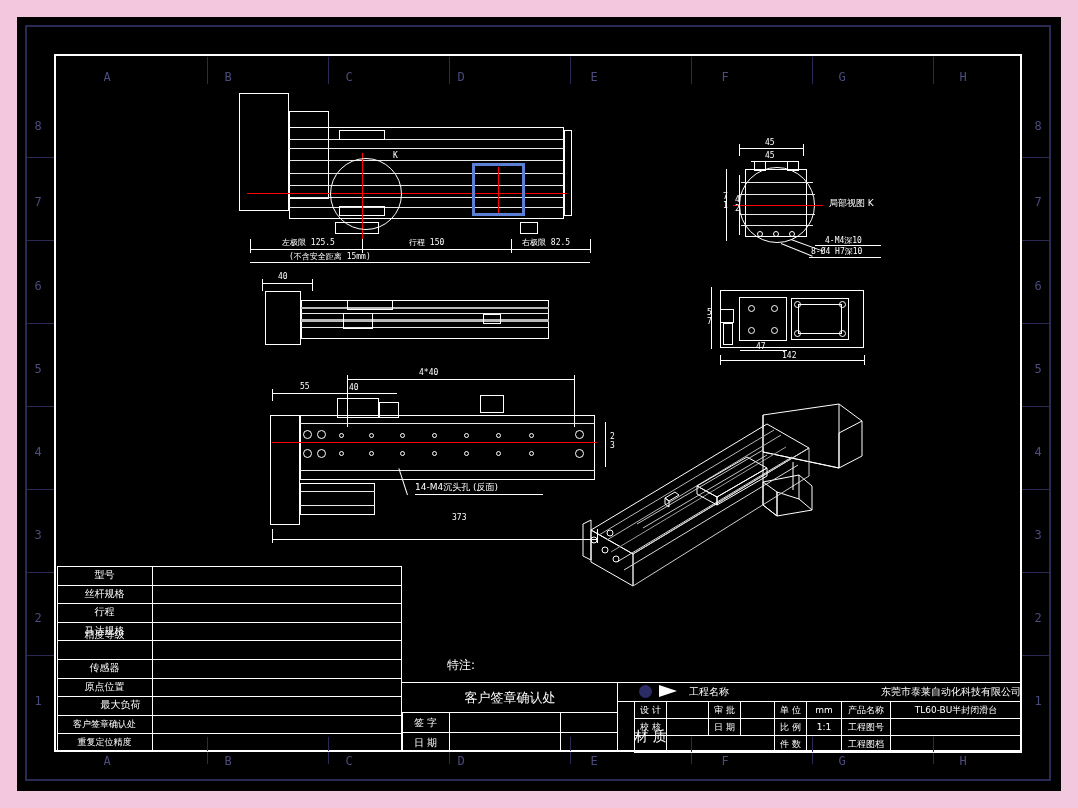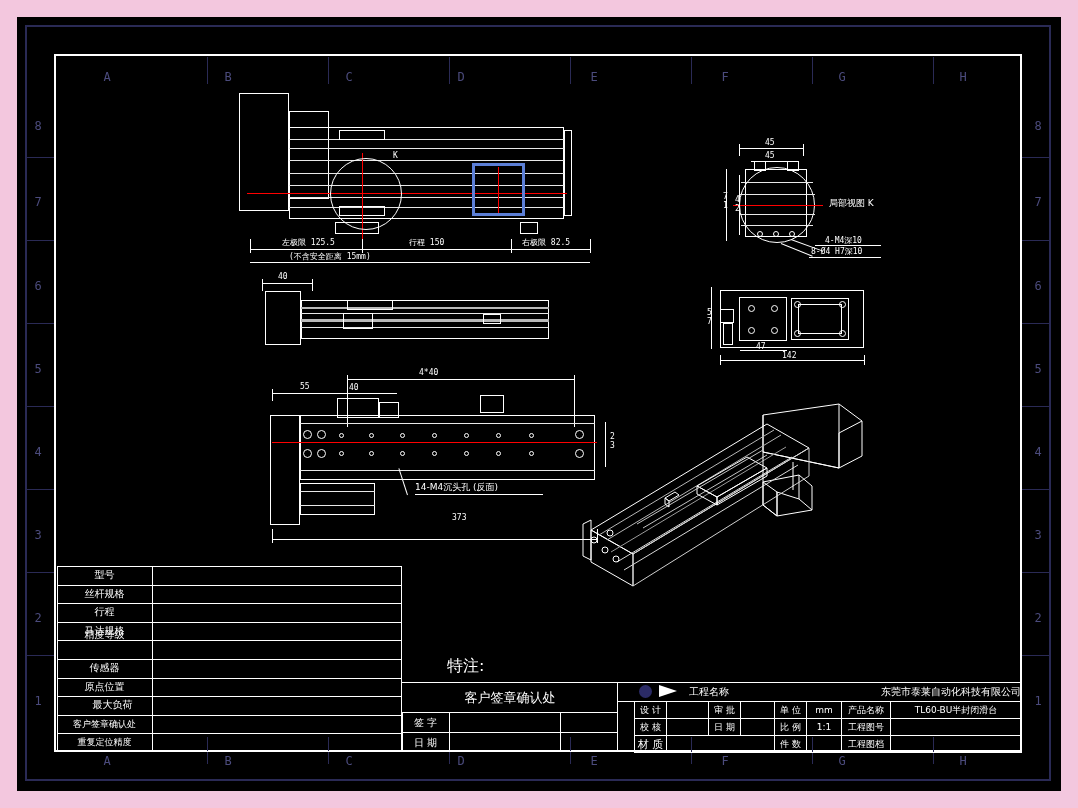--- a/index.html
+++ b/index.html
@@ -390,38 +390,38 @@
       <div class="cellline" style="position:absolute;left:0;top:148.8px;width:345px;height:1px;"></div>
       <div class="cellline" style="position:absolute;left:0;top:167.4px;width:345px;height:1px;"></div>
 
       <div class="cellcn" style="left:0;top:0;width:95px;height:18.6px;">型号</div>
       <div class="cellcn" style="left:0;top:18.6px;width:95px;height:18.6px;">丝杆规格</div>
       <div class="cellcn" style="left:0;top:37.2px;width:95px;height:18.6px;">行程</div>
       <div class="cellcn" style="left:0;top:55.8px;width:95px;height:18.6px;">马达规格</div>
       <div class="cellcn" style="left:0;top:60px;width:95px;height:18.6px;">精度等级</div>
       <div class="cellcn" style="left:0;top:93px;width:95px;height:18.6px;">传感器</div>
       <div class="cellcn" style="left:0;top:111.6px;width:95px;height:18.6px;">原点位置</div>
-      <div class="cellcn" style="left:8px;top:130.2px;width:95px;height:18.6px;">最大负荷</div>
+      <div class="cellcn" style="left:16px;top:130.2px;width:95px;height:18.6px;">最大负荷</div>
       <div class="cellcn" style="left:0;top:148.8px;width:95px;height:18.6px;font-size:9px;">客户签章确认处</div>
       <div class="cellcn" style="left:0;top:167.4px;width:95px;height:18.6px;font-size:9px;">重复定位精度</div>
 
       <div class="cellcn" style="left:96px;top:0;width:248px;height:18.6px;"></div>
       <div class="cellcn" style="left:96px;top:18.6px;width:248px;height:18.6px;"></div>
       <div class="cellcn" style="left:96px;top:37.2px;width:248px;height:18.6px;"></div>
       <div class="cellcn" style="left:96px;top:55.8px;width:248px;height:18.6px;"></div>
       <div class="cellcn" style="left:96px;top:74.4px;width:248px;height:18.6px;"></div>
       <div class="cellcn" style="left:96px;top:93px;width:248px;height:18.6px;"></div>
       <div class="cellcn" style="left:96px;top:111.6px;width:248px;height:18.6px;"></div>
       <div class="cellcn" style="left:96px;top:130.2px;width:248px;height:18.6px;"></div>
       <div class="cellcn" style="left:96px;top:148.8px;width:248px;height:18.6px;"></div>
       <div class="cellcn" style="left:96px;top:167.4px;width:248px;height:18.6px;"></div>
     </div>
 
     <div style="position:absolute;left:385px;top:645px;width:216px;height:90px;">
-      <div class="txt cn" style="left:45px;top:-1px;font-size:16px;">特注:</div>
+      <div class="txt cn" style="left:45px;top:-1px;font-size:12px;">特注:</div>
       <div class="cellline" style="position:absolute;left:0;top:20px;width:216px;height:1px;"></div>
       <div class="cellcn" style="left:0;top:22px;width:216px;height:28px;font-size:13px;">客户签章确认处</div>
       <div class="cellline" style="position:absolute;left:0;top:50px;width:216px;height:1px;"></div>
       <div class="cellline" style="position:absolute;left:0;top:70px;width:216px;height:1px;"></div>
       <div class="cellline" style="position:absolute;left:0;top:89px;width:216px;height:1px;"></div>
       <div class="cellline" style="position:absolute;left:0;top:50px;width:1px;height:40px;"></div>
       <div class="cellline" style="position:absolute;left:47px;top:50px;width:1px;height:40px;"></div>
       <div class="cellline" style="position:absolute;left:158px;top:50px;width:1px;height:40px;"></div>
       <div class="cellline" style="position:absolute;left:215px;top:20px;width:1px;height:70px;"></div>
       <div class="cellcn" style="left:0;top:51px;width:47px;height:19px;">签 字</div>
@@ -462,21 +462,21 @@
       <div class="cellcn" style="left:157px;top:37px;width:31px;height:16px;font-size:9px;">单 位</div>
       <div class="cellcn" style="left:189px;top:37px;width:34px;height:16px;font-size:9px;">mm</div>
 
       <div class="cellcn" style="left:17px;top:54px;width:31px;height:16px;font-size:9px;">校 核</div>
       <div class="cellcn" style="left:49px;top:54px;width:41px;height:16px;font-size:9px;"></div>
       <div class="cellcn" style="left:91px;top:54px;width:31px;height:16px;font-size:9px;">日 期</div>
       <div class="cellcn" style="left:123px;top:54px;width:33px;height:16px;font-size:9px;"></div>
       <div class="cellcn" style="left:157px;top:54px;width:31px;height:16px;font-size:9px;">比 例</div>
       <div class="cellcn" style="left:189px;top:54px;width:34px;height:16px;font-size:9px;">1:1</div>
 
-      <div class="cellcn" style="left:17px;top:71px;width:31px;height:16px;font-size:11px;">材 质</div>
+      <div class="cellcn" style="left:17px;top:64px;width:31px;height:16px;font-size:14px;">材 质</div>
       <div class="cellcn" style="left:49px;top:71px;width:107px;height:16px;font-size:9px;"></div>
       <div class="cellcn" style="left:157px;top:71px;width:31px;height:16px;font-size:9px;">件 数</div>
       <div class="cellcn" style="left:189px;top:71px;width:34px;height:16px;font-size:9px;"></div>
 
       <div class="cellcn" style="left:224px;top:37px;width:48px;height:16px;font-size:9px;">产品名称</div>
       <div class="cellcn" style="left:273px;top:37px;width:130px;height:16px;font-size:9px;">TL60-BU半封闭滑台</div>
       <div class="cellcn" style="left:224px;top:54px;width:48px;height:16px;font-size:9px;">工程图号</div>
       <div class="cellcn" style="left:273px;top:54px;width:130px;height:16px;font-size:9px;"></div>
       <div class="cellcn" style="left:224px;top:71px;width:48px;height:16px;font-size:9px;">工程图档</div>
       <div class="cellcn" style="left:273px;top:71px;width:130px;height:16px;font-size:9px;"></div>

